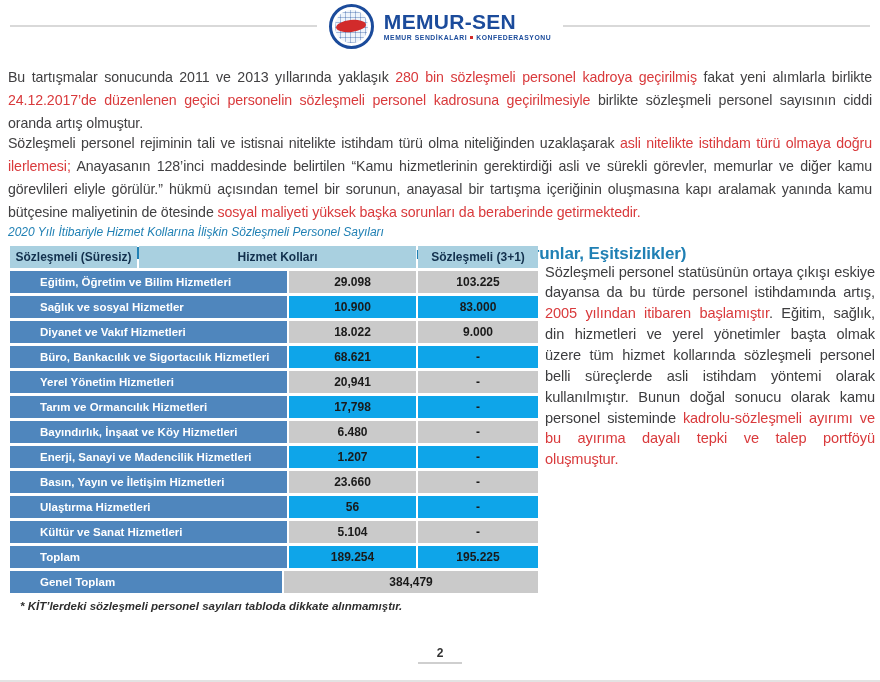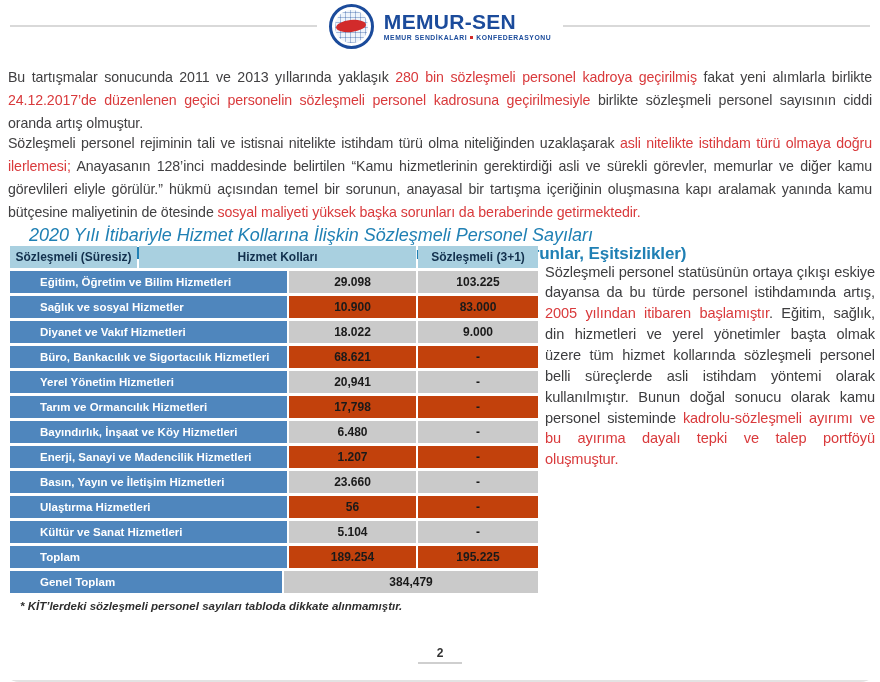--- a/index.html
+++ b/index.html
@@ -1,18 +1,18 @@
 <!DOCTYPE html>
 <html lang="tr"><head>
 <meta charset="utf-8">
 <style>
   html,body{margin:0;padding:0;background:#fff;}
   #page{
     position:relative;width:880px;height:682px;background:#ffffff;overflow:hidden;
-    font-family:"Liberation Sans",sans-serif;color:#414042;border-radius:20px;
+    font-family:"Liberation Sans",sans-serif;color:#414042;
   }
   
   .header{position:absolute;top:0;left:0;right:0;height:52px;display:flex;align-items:center;}
   .hline{flex:1;height:2px;background:#d9d9d9;}
   .hline.left{margin-left:10px;}
   .hline.right{margin-right:10px;}
   .logo-wrap{display:flex;align-items:center;gap:10px;padding:0 12px;}
   .logo-circle{
     width:45px;height:45px;border-radius:50%;border:3px solid #1b4b9b;background:#fff;
     position:relative;box-sizing:border-box;overflow:hidden;
@@ -31,35 +31,35 @@
   .logo-text{display:flex;flex-direction:column;line-height:1;}
   .logo-title{font-size:21px;font-weight:800;letter-spacing:.3px;color:#1b4b9b;}
   .logo-sub{margin-top:3px;display:flex;align-items:center;gap:3px;font-size:6.8px;font-weight:700;letter-spacing:.55px;color:#1b4b9b;}
   .red-sq{width:3px;height:3px;background:#d22b2b;display:inline-block;}
   
   .para{position:absolute;left:8px;right:8px;font-size:14.2px;line-height:1.62;text-align:justify;letter-spacing:-0.1px;}
   .para .red, .side .red{color:#d93a3c;}
   .p1{top:52px;}
   .p2{top:118px;}
   .h2{position:absolute;top:196px;left:20px;font-size:17px;font-weight:700;color:#2080b4;letter-spacing:-0.1px;margin-top:48px;}
-  .sub{position:absolute;top:225px;left:8px;font-size:18px;font-style:italic;font-weight:500;color:#2080b4;margin-left:21px;}
+  .sub{position:absolute;top:225px;left:8px;font-size:12px;font-style:italic;font-weight:500;color:#2080b4;}
   .side{position:absolute;top:247px;left:545px;width:330px;font-size:14.6px;line-height:1.43;text-align:justify;letter-spacing:-0.1px;color:#3d3d3f;}
   
   .tbl{position:absolute;top:246px;left:10px;width:528px;}
   .trow{display:flex;margin-bottom:3px;}
   .cell{box-sizing:border-box;height:22px;display:flex;align-items:center;}
   .c-label{width:277px;margin-right:2px;}
   .c-v1{width:127px;margin-right:2px;justify-content:center;}
   .c-v2{width:120px;justify-content:center;}
   .c-span{width:259px;justify-content:center;}
   .hcell{background:#a9d0e0;color:#12304d;font-weight:700;font-size:12px;justify-content:center;}
   .lcell{background:#4f86bd;color:#ffffff;font-weight:700;font-size:11.5px;padding-left:30px;}
   .vcell{font-weight:700;font-size:12px;color:#1a1a1a;}
   .bg-dark{background:#cacaca;}
-  .bg-light{background:#c2410c;}
+  .bg-light{background:#0ea5e9;}
   
   .footnote{position:absolute;top:600px;left:20px;font-size:11.5px;font-weight:700;font-style:italic;color:#2e2e2e;}
   .pagenum-wrap{position:absolute;top:646px;left:0;right:0;text-align:center;}
   .pagenum{font-size:12px;font-weight:700;color:#333;}
   .pageline{width:44px;height:2px;background:#cfcfcf;margin:2px auto 0;}
   .bottomline{position:absolute;bottom:0;left:0;right:0;height:2px;background:#e3e3e3;}
 </style>
 </head>
 <body>
 

